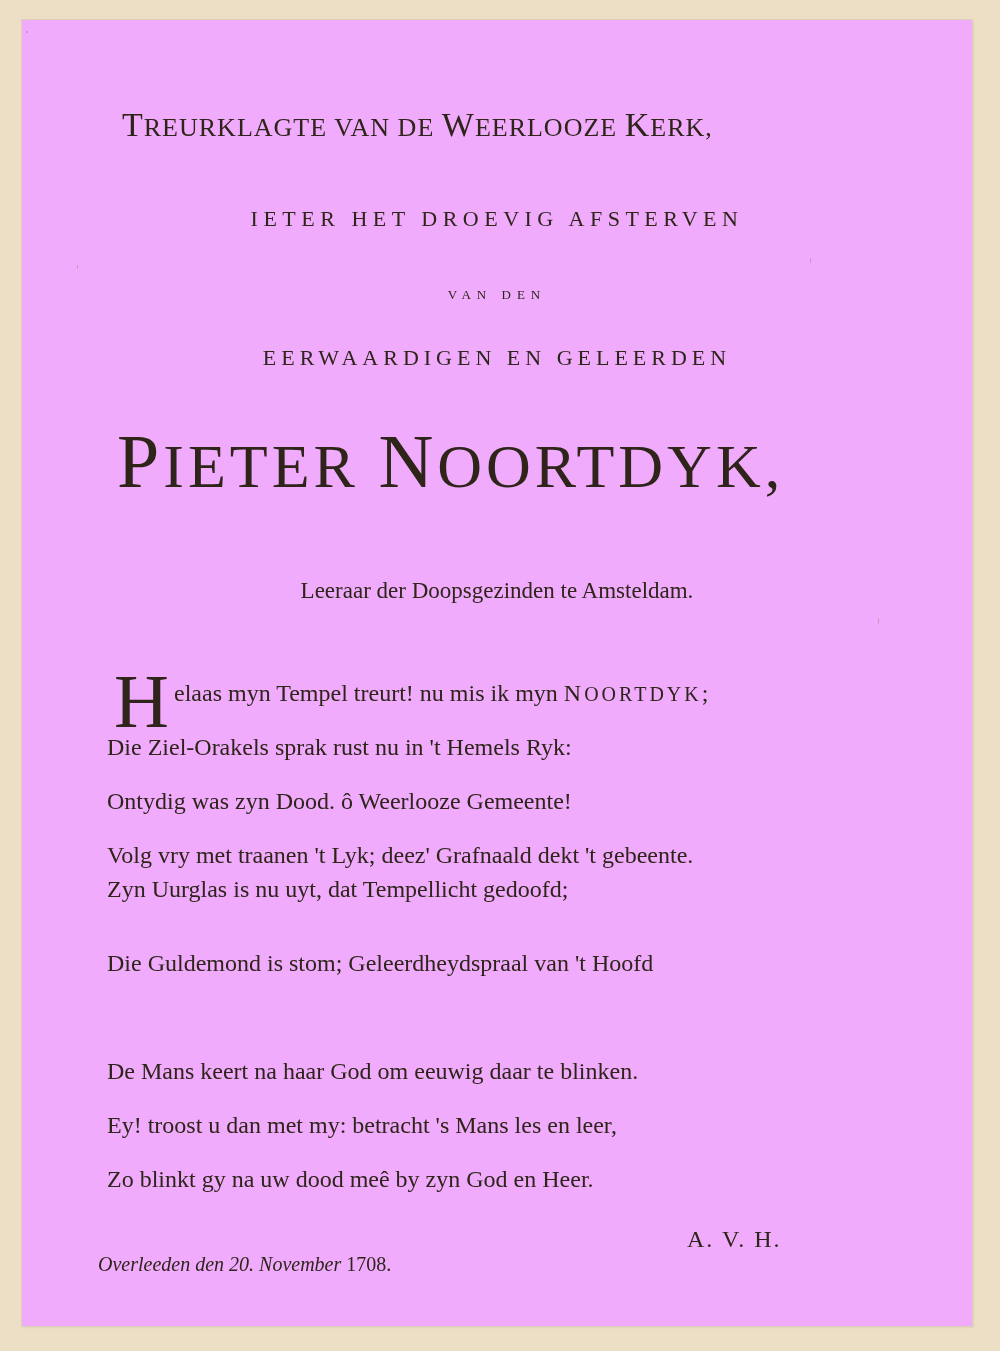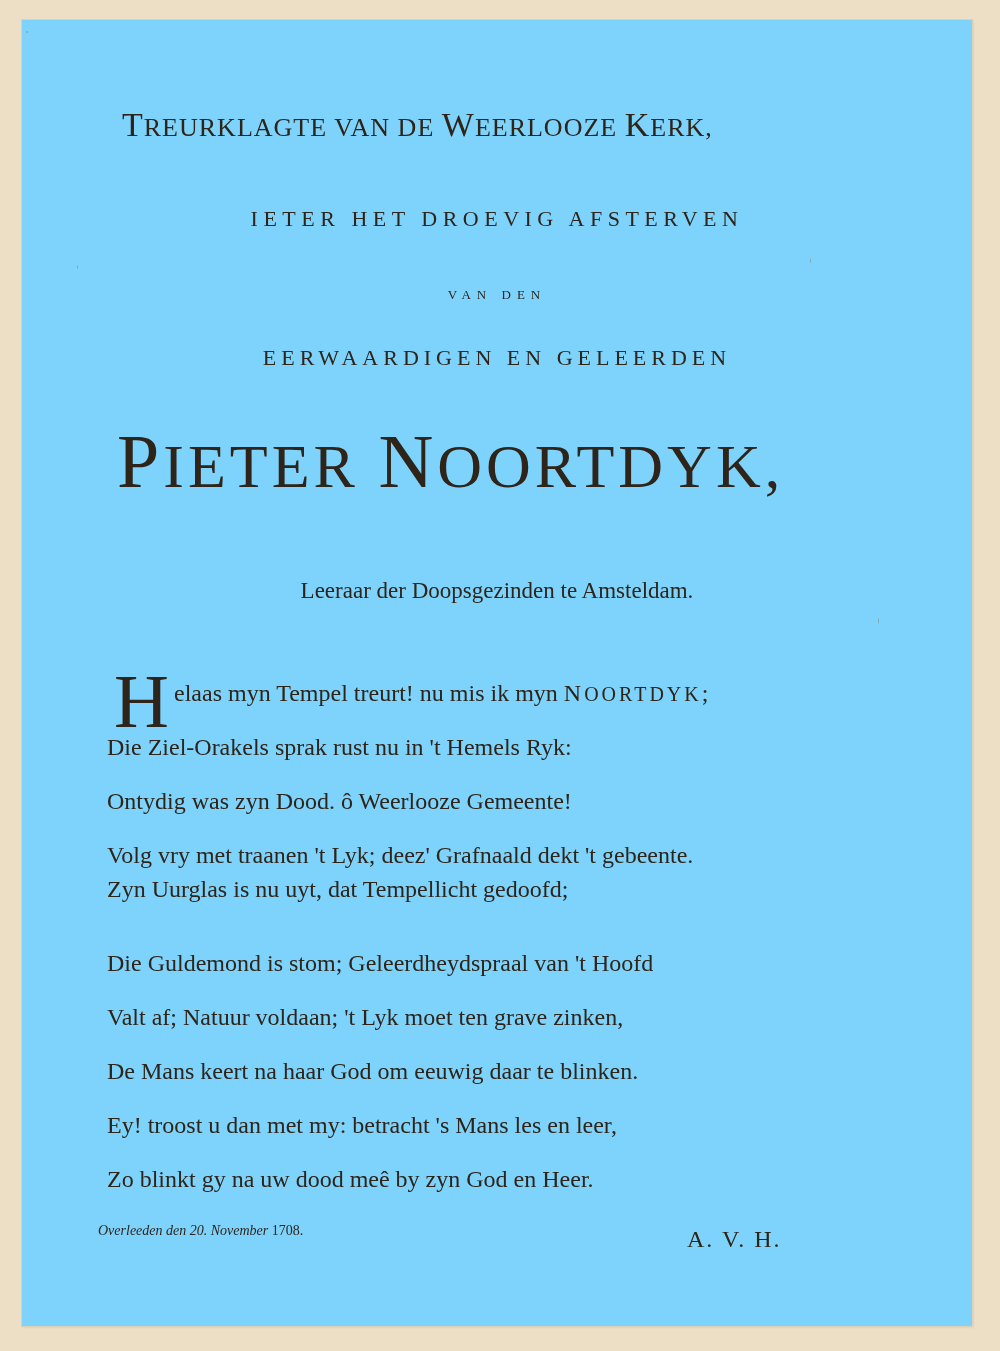--- a/index.html
+++ b/index.html
@@ -14,21 +14,21 @@
       overflow: hidden;
       font-family: "DejaVu Serif", "Liberation Serif", serif;
       color: #2e2419;
     }
     .sheet {
       position: absolute;
       left: 22px;
       top: 20px;
       width: 950px;
       height: 1306px;
-      background: #7dd3fc;
+      background: #f0abfc;
       box-shadow: 0 0 0 1px #ddd0b8, 1px 1px 2px rgba(120,100,70,0.25);
     }
     .line {
       position: absolute;
       white-space: nowrap;
       font-family: "Liberation Serif", "DejaVu Serif", serif;
       color: #2e2419;
     }
     .center {
       left: 0;
@@ -94,23 +94,23 @@
     .smallcaps-word .big {
       font-size: 24px;
     }
     .signature {
       top: 1206px;
       left: 665px;
       font-size: 24px;
       letter-spacing: 2px;
     }
     .died {
-      top: 1203px;
+      top: 1233px;
       left: 76px;
-      font-size: 14px;
+      font-size: 20px;
       font-style: italic;
     }
     .died .year {
       font-style: normal;
     }
     .speck {
       position: absolute;
       background: #8b7b63;
       border-radius: 50%;
       opacity: 0.5;
@@ -135,21 +135,20 @@
 
   <div class="dropcap">H</div>
 
   <div class="line verse" style="top:660px; left:152px;text-align:right;"><span>elaas myn Tempel treurt! nu mis ik myn </span><span class="smallcaps-word"><span class="big">N</span><span>OORTDYK</span></span><span>;</span></div>
 
   <div class="line verse" style="top:714px;">Die Ziel-Orakels sprak rust nu in 't Hemels Ryk:</div>
   <div class="line verse" style="top:768px;">Ontydig was zyn Dood.   ô Weerlooze Gemeente!</div>
   <div class="line verse" style="top:822px;">Volg vry met traanen 't Lyk; deez' Grafnaald dekt 't gebeente.</div>
   <div class="line verse" style="top:856px;">Zyn Uurglas is nu uyt, dat Tempellicht gedoofd;</div>
   <div class="line verse" style="top:930px;">Die Guldemond is stom; Geleerdheydspraal van 't Hoofd</div>
-  <div class="line verse" style="top:984px;">Valt af; Natuur voldaan; 't Lyk moet ten grave zinken,</div>
   <div class="line verse" style="top:1038px;">De Mans keert na haar God om eeuwig daar te blinken.</div>
   <div class="line verse" style="top:1092px;">Ey! troost u dan met my: betracht 's Mans les en leer,</div>
   <div class="line verse" style="top:1146px;">Zo blinkt gy na uw dood meê by zyn God en Heer.</div>
 
   <div class="line signature">A. V. H.</div>
 
   <div class="line died"><span>Overleeden den 20. November </span><span class="year">1708.</span></div>
 
   <div class="speck" style="left:4px; top:11px; width:2px; height:2px;"></div>
   <div class="speck" style="left:788px; top:238px; width:1px; height:5px;"></div>

